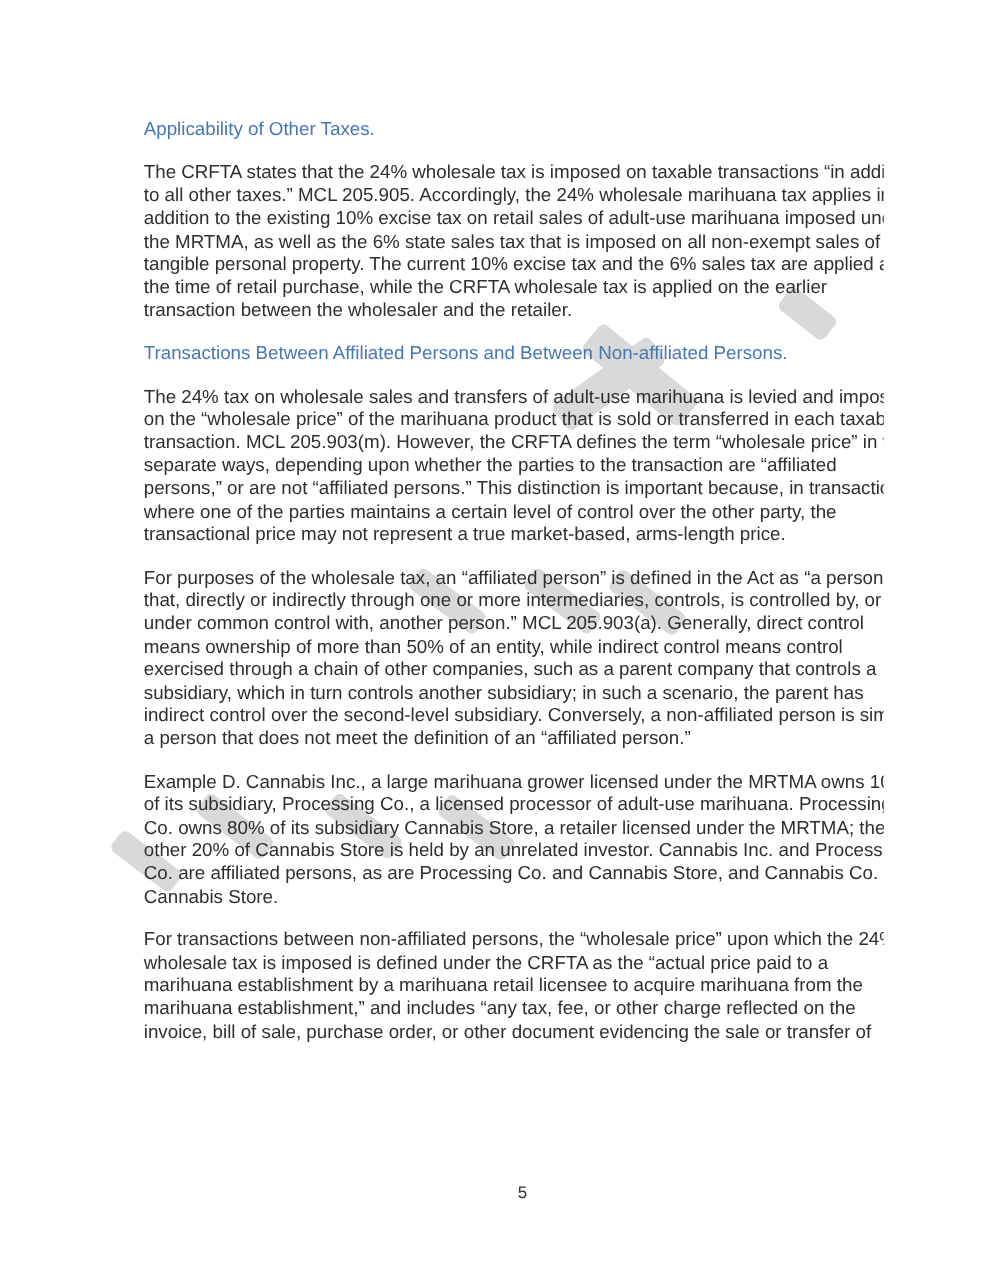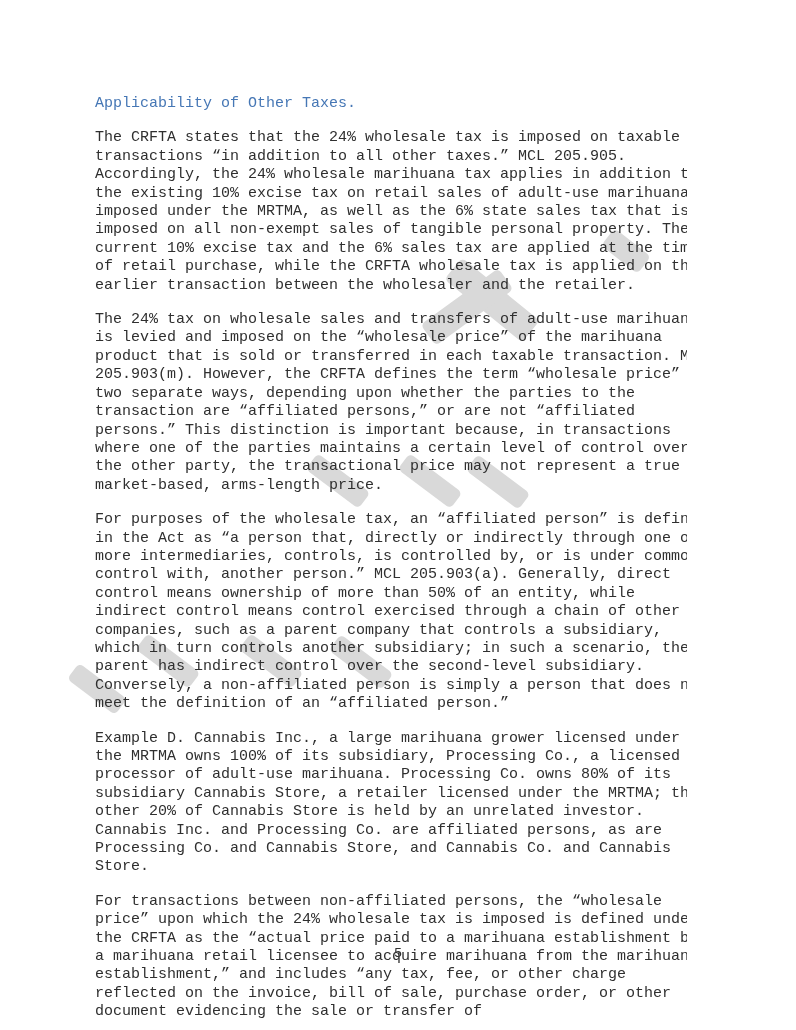--- a/index.html
+++ b/index.html
@@ -3,22 +3,23 @@
 <meta charset="utf-8">
 <style>
   html, body { margin: 0; padding: 0; background: #ffffff; }
 
   .page {
     position: relative;
     width: 687px;
     height: 1030px;
     background: var(--page-background, #ffffff);
     overflow: hidden;
-    font-family: Liberation Mono, monospace;
+    font-family: Liberation Sans, sans-serif;
     color: var(--body-text, #2f2f2f);
+    margin-left: 20px;
   }
 
   
   .watermark { position: absolute; inset: 0; z-index: 0; }
   .wm {
     position: absolute;
     background: var(--watermark, #d9d9d9);
     border-radius: 5px;
   }
   
@@ -81,20 +82,21 @@
     <div class="wm wm-c1"></div>
     <div class="wm wm-c2"></div>
     <div class="wm wm-c3"></div>
   </div>
 
   <main class="content">
     <h2 class="heading">Applicability of Other Taxes.</h2>
 
     <p>The CRFTA states that the 24% wholesale tax is imposed on taxable transactions “in addition to all other taxes.” MCL 205.905. Accordingly, the 24% wholesale marihuana tax applies in addition to the existing 10% excise tax on retail sales of adult-use marihuana imposed under the MRTMA, as well as the 6% state sales tax that is imposed on all non-exempt sales of tangible personal property. The current 10% excise tax and the 6% sales tax are applied at the time of retail purchase, while the CRFTA wholesale tax is applied on the earlier transaction between the wholesaler and the retailer.</p>
 
+    <h2 class="heading">Transactions Between Affiliated Persons and Between Non-affiliated Persons.</h2>
 
     <p>The 24% tax on wholesale sales and transfers of adult-use marihuana is levied and imposed on the “wholesale price” of the marihuana product that is sold or transferred in each taxable transaction. MCL 205.903(m). However, the CRFTA defines the term “wholesale price” in two separate ways, depending upon whether the parties to the transaction are “affiliated persons,” or are not “affiliated persons.” This distinction is important because, in transactions where one of the parties maintains a certain level of control over the other party, the transactional price may not represent a true market-based, arms-length price.</p>
 
     <p>For purposes of the wholesale tax, an “affiliated person” is defined in the Act as “a person that, directly or indirectly through one or more intermediaries, controls, is controlled by, or is under common control with, another person.” MCL 205.903(a). Generally, direct control means ownership of more than 50% of an entity, while indirect control means control exercised through a chain of other companies, such as a parent company that controls a subsidiary, which in turn controls another subsidiary; in such a scenario, the parent has indirect control over the second-level subsidiary. Conversely, a non-affiliated person is simply a person that does not meet the definition of an “affiliated person.”</p>
 
     <p>Example D. Cannabis Inc., a large marihuana grower licensed under the MRTMA owns 100% of its subsidiary, Processing Co., a licensed processor of adult-use marihuana. Processing Co. owns 80% of its subsidiary Cannabis Store, a retailer licensed under the MRTMA; the other 20% of Cannabis Store is held by an unrelated investor. Cannabis Inc. and Processing Co. are affiliated persons, as are Processing Co. and Cannabis Store, and Cannabis Co. and Cannabis Store.</p>
 
 
     <p>For transactions between non-affiliated persons, the “wholesale price” upon which the 24% wholesale tax is imposed is defined under the CRFTA as the “actual price paid to a marihuana establishment by a marihuana retail licensee to acquire marihuana from the marihuana establishment,” and includes “any tax, fee, or other charge reflected on the invoice, bill of sale, purchase order, or other document evidencing the sale or transfer of</p>
   </main>

